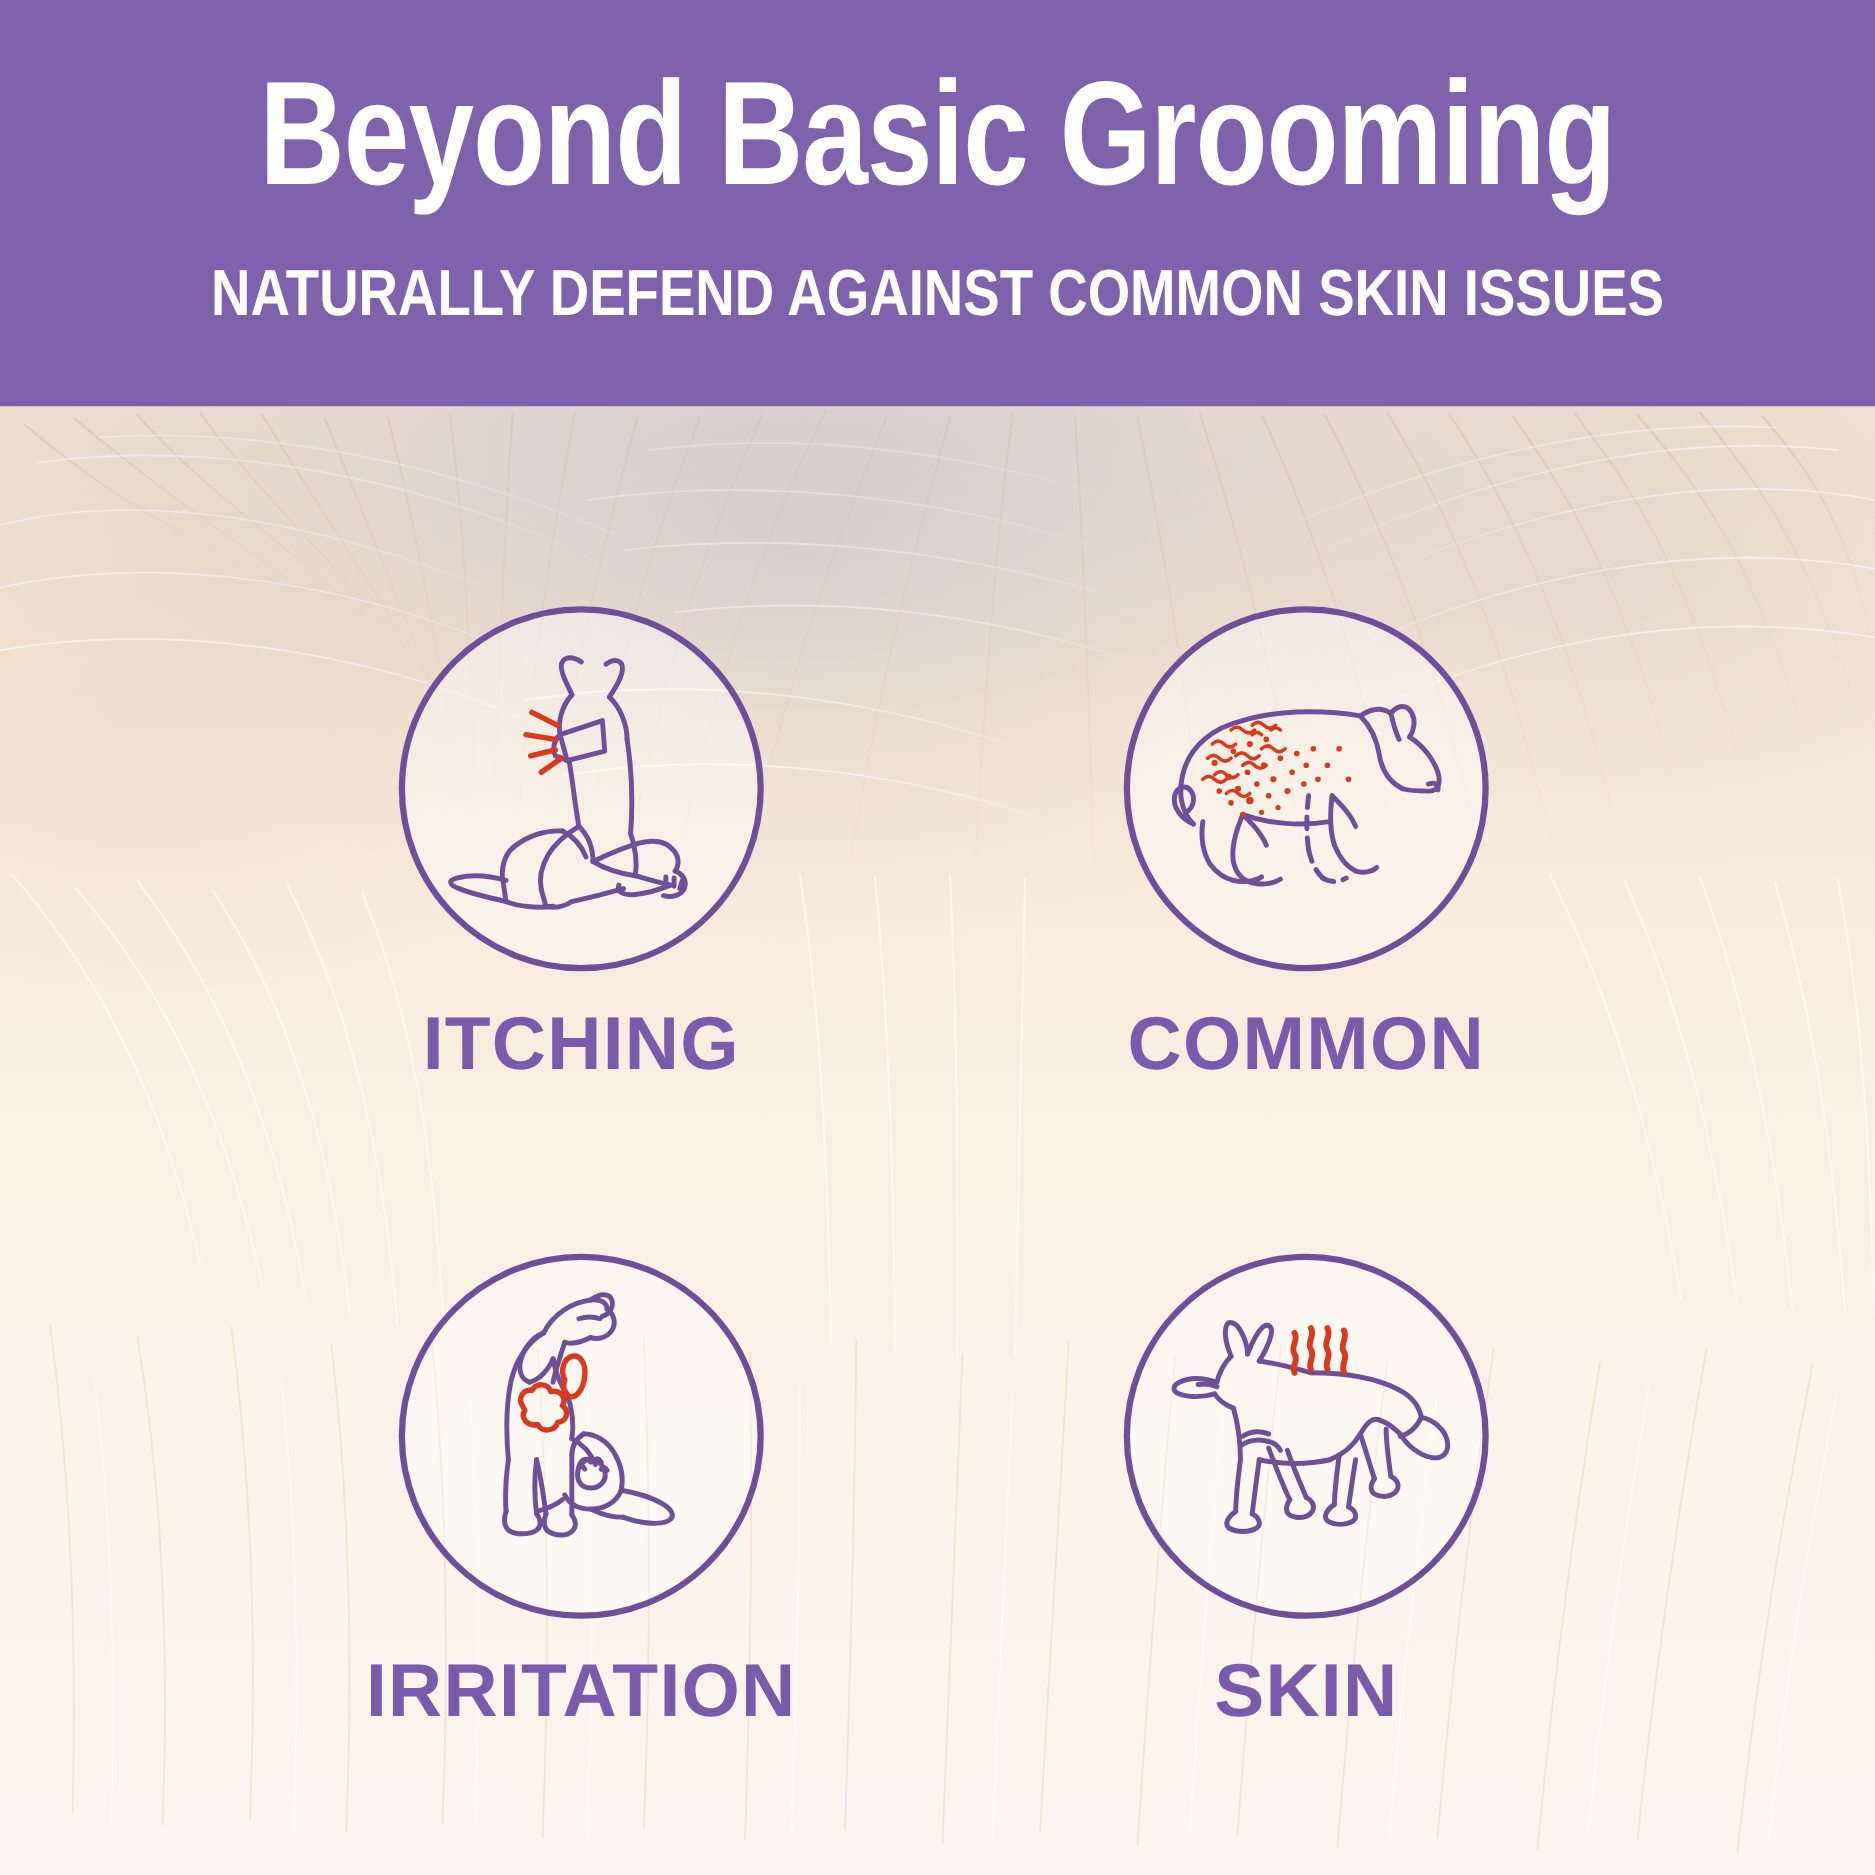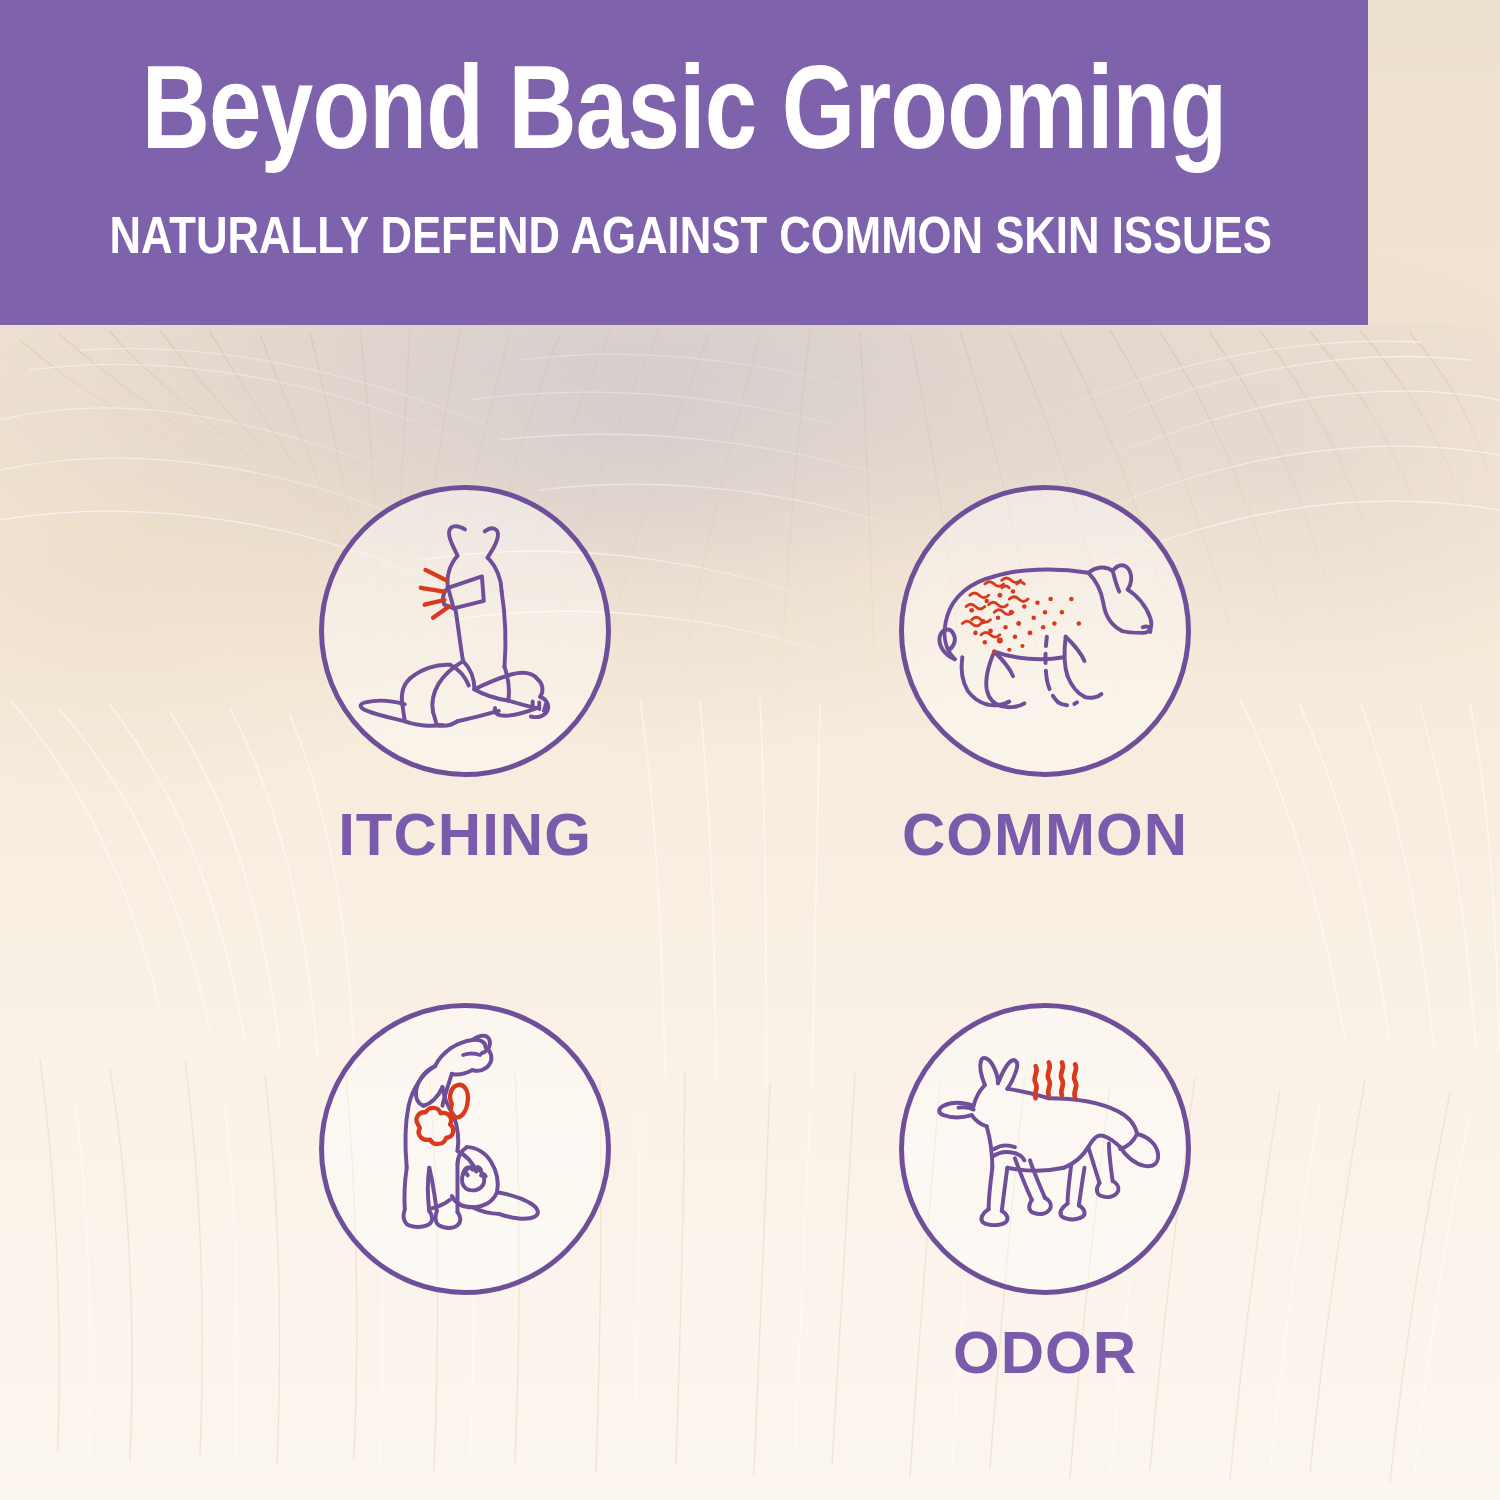--- a/index.html
+++ b/index.html
@@ -24,21 +24,21 @@
         #f6ead9 42%,
         #f8eee1 58%,
         #faf2e8 72%,
         #fbf4ec 86%,
         #fcf6f0 100%);
   }
   .fur-layer{position:absolute;left:0;top:0;width:1500px;height:1500px;}
 
   
   .header{
-    position:absolute;left:0;top:0;width:1368px;height:325px;
+    position:absolute;left:0;top:0;width:1500px;height:325px;
     background:#7e62ab;
     overflow:hidden;
   }
   .title{
     position:absolute;left:0;right:0;top:48px;
     text-align:center;
     color:#ffffff;
     font-family:"Liberation Sans", sans-serif;
     font-weight:bold;
     font-size:118px;
@@ -416,20 +416,21 @@
           </g>
 
           <g fill="none" stroke="#d93a1e" stroke-width="4.6" stroke-linejoin="round" stroke-linecap="round">
             <path d="M100 124 C 96 118, 100 110, 108 111 C 112 104, 122 105, 124 112 C 132 110, 138 117, 134 124
                      C 140 128, 138 138, 130 138 C 128 146, 116 147, 113 140 C 104 142, 98 134, 102 128 Z"></path>
             <path d="M136 102 C 132 94, 135 84, 142 82 C 149 80, 154 88, 153 98 C 152 110, 146 118, 140 116
                      C 135 114, 134 108, 136 102 Z"></path>
           </g>
         </svg>
       </div>
+      <div class="label label-2">IRRITATION</div>
     </div>
 
     <div class="cell cell-3">
       <div class="circle">
         <svg viewBox="0 0 300 300">
           <g fill="none" stroke="#6f4f99" stroke-width="4.2" stroke-linecap="round" stroke-linejoin="round">
 
             <path d="M74 104 C 62 100, 50 100, 42 104 C 36 107, 36 112, 42 114 C 50 117, 62 117, 72 114"></path>
             <path d="M74 104 C 76 96, 80 88, 86 82"></path>
             <path d="M72 114 C 76 120, 82 124, 88 126"></path>
@@ -471,17 +472,17 @@
           </g>
 
           <g stroke="#d93a1e" stroke-width="5" fill="none" stroke-linecap="round">
             <path d="M140 62 C 144 68, 136 74, 140 80 C 144 86, 137 90, 140 96"></path>
             <path d="M154 58 C 158 64, 150 70, 154 76 C 158 82, 151 87, 154 93"></path>
             <path d="M168 58 C 172 64, 164 70, 168 76 C 172 82, 165 87, 168 93"></path>
             <path d="M182 60 C 186 66, 178 72, 182 78 C 186 84, 179 89, 182 95"></path>
           </g>
         </svg>
       </div>
-      <div class="label">ODOR</div>
+      <div class="label">SKIN</div>
     </div>
 
   </div>
 </div>
 
 </body></html>

